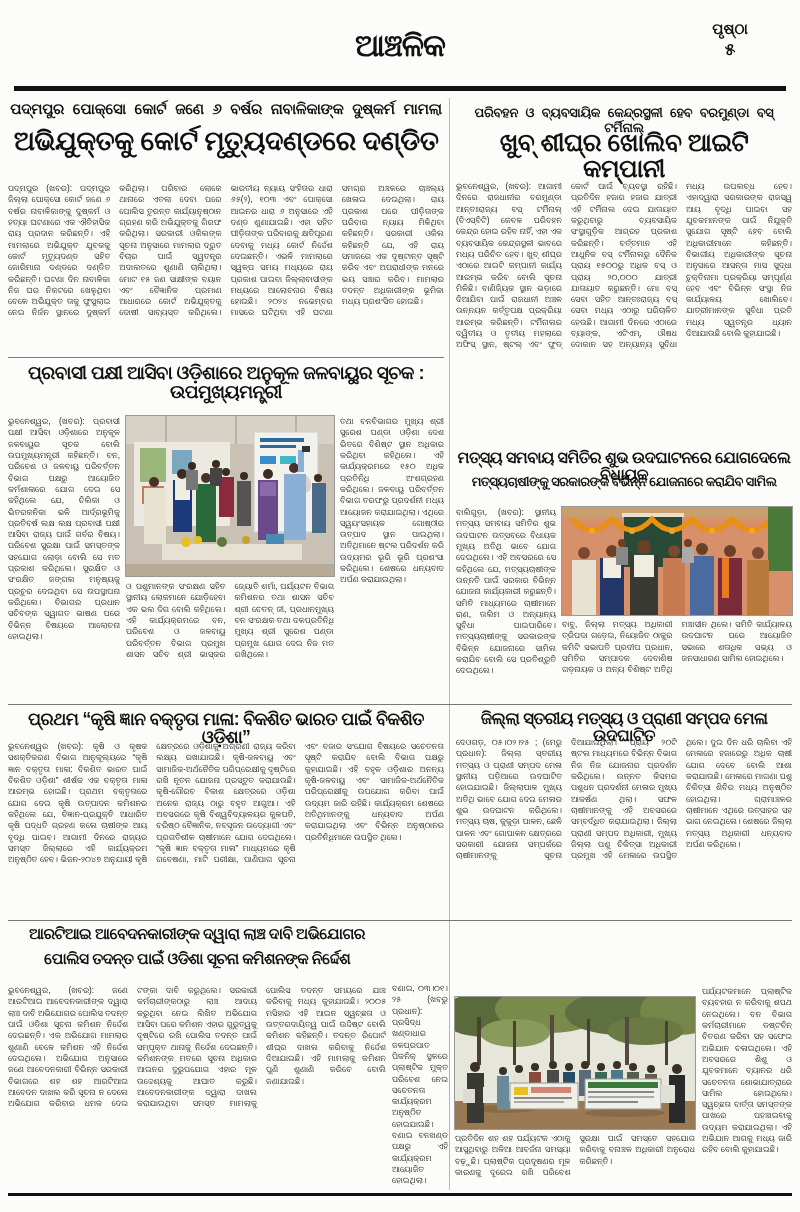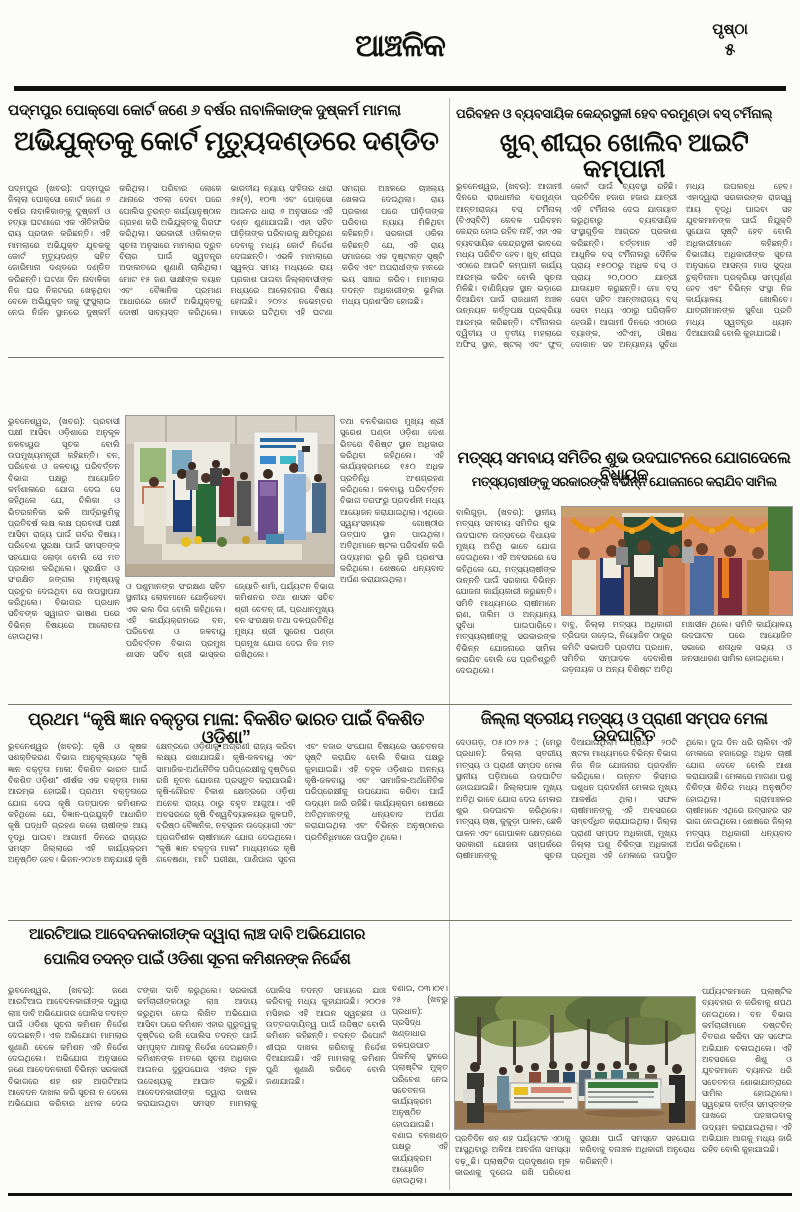--- a/index.html
+++ b/index.html
@@ -21,21 +21,21 @@
   .page-corner .lbl{font-size:15px;}
   .page-corner .num{font-size:17px;margin-top:2px;}
   .header-rule{left:14px;width:772px;top:86px;height:5px;background:#111;}
   .vrule{left:449px;top:98px;width:1px;height:1092px;background:#b9b5ad;}
   .hr{background:#7a776f;height:1px;}
   .hr1{left:8px;top:357px;width:436px;}
   .hr2{left:8px;top:704px;width:784px;}
   .hr3{left:8px;top:920px;width:784px;}
   .hr-bottom{left:8px;top:1193px;width:784px;height:3px;background:#111;}
   
-  .kicker{font-weight:700;letter-spacing:-0.3px;}
+  .kicker{font-weight:700;text-align:center;letter-spacing:-0.3px;font-family:Liberation Mono, monospace;}
   .headline{font-weight:800;text-align:center;letter-spacing:-0.6px;line-height:1.05;}
   .body{font-size:8.2px;line-height:1.38;text-align:justify;overflow:hidden;color:#1b1b1b;
         column-gap:9px;}
   .cols2{column-count:2;} .cols3{column-count:3;} .cols4{column-count:4;}
   .photo{outline:1px solid #999;}
   
   .a1-kicker{left:8px;top:101px;width:436px;font-size:15px;}
   .a1-headline{left:8px;top:127px;width:436px;font-size:27px;}
   .a1-body{left:8px;top:183px;width:436px;height:170px;}
   .a2-kicker{left:456px;top:106px;width:336px;font-size:13px;}
@@ -85,20 +85,21 @@
   <div class="abs hr-bottom"></div>
 
   <div class="abs kicker a1-kicker">ପଦ୍ମପୁର ପୋକ୍ସୋ କୋର୍ଟ ଜଣେ ୬ ବର୍ଷର ନାବାଳିକାଙ୍କ ଦୁଷ୍କର୍ମ ମାମଲା</div>
   <div class="abs headline a1-headline">ଅଭିଯୁକ୍ତକୁ କୋର୍ଟ ମୃତ୍ୟୁଦଣ୍ଡରେ ଦଣ୍ଡିତ</div>
   <div class="abs body cols4 a1-body">ପଦ୍ମପୁର (ଖବର): ପଦ୍ମପୁର ଜିଲ୍ଲା ପୋକ୍ସୋ କୋର୍ଟ ଜଣେ ୬ ବର୍ଷର ନାବାଳିକାଙ୍କୁ ଦୁଷ୍କର୍ମ ଓ ହତ୍ୟା ଘଟଣାରେ ଏକ ଐତିହାସିକ ରାୟ ପ୍ରଦାନ କରିଛନ୍ତି। ଏହି ମାମଲାରେ ଅଭିଯୁକ୍ତ ଯୁବକକୁ କୋର୍ଟ ମୃତ୍ୟୁଦଣ୍ଡ ସହିତ ଜୋରିମାନା ଦଣ୍ଡରେ ଦଣ୍ଡିତ କରିଛନ୍ତି। ଘଟଣା ଦିନ ନାବାଳିକା ନିଜ ଘର ନିକଟରେ ଖେଳୁଥିବା ବେଳେ ଅଭିଯୁକ୍ତ ତାକୁ ଫୁସୁଲାଇ ନେଇ ନିର୍ଜନ ସ୍ଥାନରେ ଦୁଷ୍କର୍ମ କରିଥିଲା। ପରିବାର ଲୋକେ ଥାନାରେ ଏତଲା ଦେବା ପରେ ପୋଲିସ ତୁରନ୍ତ କାର୍ଯ୍ୟାନୁଷ୍ଠାନ ଗ୍ରହଣ କରି ଅଭିଯୁକ୍ତକୁ ଗିରଫ କରିଥିଲା। ସରକାରୀ ଓକିଲଙ୍କ ସୂଚନା ଅନୁସାରେ ମାମଲାର ଦ୍ରୁତ ବିଚାର ପାଇଁ ସ୍ୱତନ୍ତ୍ର ଅଦାଲତରେ ଶୁଣାଣି ଚାଲିଥିଲା। ମୋଟ ୧୫ ଜଣ ସାକ୍ଷୀଙ୍କ ବୟାନ ଏବଂ ବୈଜ୍ଞାନିକ ପ୍ରମାଣ ଆଧାରରେ କୋର୍ଟ ଅଭିଯୁକ୍ତକୁ ଦୋଷୀ ସାବ୍ୟସ୍ତ କରିଥିଲେ। ଭାରତୀୟ ନ୍ୟାୟ ସଂହିତାର ଧାରା ୬୫(୨), ୧୦୩ ଏବଂ ପୋକ୍ସୋ ଆଇନର ଧାରା ୬ ଅନୁସାରେ ଏହି ଦଣ୍ଡ ଶୁଣାଯାଇଛି। ଏହା ସହିତ ପୀଡ଼ିତାଙ୍କ ପରିବାରକୁ କ୍ଷତିପୂରଣ ଦେବାକୁ ମଧ୍ୟ କୋର୍ଟ ନିର୍ଦ୍ଦେଶ ଦେଇଛନ୍ତି। ଏଭଳି ମାମଲାରେ ସ୍ୱଳ୍ପ ସମୟ ମଧ୍ୟରେ ରାୟ ପ୍ରକାଶ ପାଇବା ଜିଲ୍ଲାବାସୀଙ୍କ ମଧ୍ୟରେ ଆଲୋଚନାର ବିଷୟ ହୋଇଛି। ୨୦୨୪ ନଭେମ୍ବର ମାସରେ ଘଟିଥିବା ଏହି ଘଟଣା ସମଗ୍ର ଅଞ୍ଚଳରେ ଚାଞ୍ଚଲ୍ୟ ଖେଳାଇ ଦେଇଥିଲା। ରାୟ ପ୍ରକାଶ ପରେ ପୀଡ଼ିତାଙ୍କ ପରିବାର ନ୍ୟାୟ ମିଳିଥିବା କହିଛନ୍ତି। ସରକାରୀ ଓକିଲ କହିଛନ୍ତି ଯେ, ଏହି ରାୟ ସମାଜରେ ଏକ ଦୃଷ୍ଟାନ୍ତ ସୃଷ୍ଟି କରିବ ଏବଂ ଅପରାଧୀଙ୍କ ମନରେ ଭୟ ସଞ୍ଚାର କରିବ। ମାମଲାର ତଦନ୍ତ ଅଧିକାରୀଙ୍କ ଭୂମିକା ମଧ୍ୟ ପ୍ରଶଂସିତ ହୋଇଛି।</div>
 
   <div class="abs kicker a2-kicker">ପରିବହନ ଓ ବ୍ୟବସାୟିକ କେନ୍ଦ୍ରସ୍ଥଳୀ ହେବ ବରମୁଣ୍ଡା ବସ୍ ଟର୍ମିନାଲ୍</div>
   <div class="abs headline a2-headline">ଖୁବ୍ ଶୀଘ୍ର ଖୋଲିବ ଆଇଟି କମ୍ପାନୀ</div>
   <div class="abs body cols3 a2-body">ଭୁବନେଶ୍ୱର, (ଖବର): ଆଗାମୀ ଦିନରେ ରାଜଧାନୀର ବରମୁଣ୍ଡା ଆନ୍ତଃରାଜ୍ୟ ବସ୍ ଟର୍ମିନାଲ୍ (ବିଏସ୍‌ବିଟି) କେବଳ ପରିବହନ କେନ୍ଦ୍ର ହୋଇ ରହିବ ନାହିଁ, ଏହା ଏକ ବ୍ୟବସାୟିକ କେନ୍ଦ୍ରସ୍ଥଳୀ ଭାବରେ ମଧ୍ୟ ପରିଚିତ ହେବ। ଖୁବ୍ ଶୀଘ୍ର ଏଠାରେ ଆଇଟି କମ୍ପାନୀ କାର୍ଯ୍ୟ ଆରମ୍ଭ କରିବ ବୋଲି ସୂଚନା ମିଳିଛି। ବାଣିଜ୍ୟିକ ସ୍ଥାନ ଭଡ଼ାରେ ଦିଆଯିବା ପାଇଁ ରାଜଧାନୀ ଅଞ୍ଚଳ ଉନ୍ନୟନ କର୍ତ୍ତୃପକ୍ଷ ପ୍ରକ୍ରିୟା ଆରମ୍ଭ କରିଛନ୍ତି। ଟର୍ମିନାଲର ଦ୍ୱିତୀୟ ଓ ତୃତୀୟ ମହଲାରେ ଅଫିସ୍ ସ୍ଥାନ, ଷ୍ଟଲ୍ ଏବଂ ଫୁଡ୍ କୋର୍ଟ ପାଇଁ ବ୍ୟବସ୍ଥା ରହିଛି। ପ୍ରତିଦିନ ହଜାର ହଜାର ଯାତ୍ରୀ ଏହି ଟର୍ମିନାଲ ଦେଇ ଯାତାୟାତ କରୁଥିବାରୁ ବ୍ୟବସାୟିକ ସଂସ୍ଥାଗୁଡ଼ିକ ଆଗ୍ରହ ପ୍ରକାଶ କରିଛନ୍ତି। ବର୍ତ୍ତମାନ ଏହି ଆଧୁନିକ ବସ୍ ଟର୍ମିନାଲରୁ ଦୈନିକ ପ୍ରାୟ ୧୫୦୦ରୁ ଅଧିକ ବସ୍ ଓ ପ୍ରାୟ ୨୦,୦୦୦ ଯାତ୍ରୀ ଯାତାୟାତ କରୁଛନ୍ତି। ମୋ ବସ୍ ସେବା ସହିତ ଆନ୍ତଃରାଜ୍ୟ ବସ୍ ସେବା ମଧ୍ୟ ଏଠାରୁ ପରିଚାଳିତ ହେଉଛି। ଆଗାମୀ ଦିନରେ ଏଠାରେ ବ୍ୟାଙ୍କ, ଏଟିଏମ୍, ଔଷଧ ଦୋକାନ ସହ ଅନ୍ୟାନ୍ୟ ସୁବିଧା ମଧ୍ୟ ଉପଲବ୍ଧ ହେବ। ଏହାଦ୍ୱାରା ସରକାରଙ୍କ ରାଜସ୍ୱ ଆୟ ବୃଦ୍ଧି ପାଇବା ସହ ଯୁବକମାନଙ୍କ ପାଇଁ ନିଯୁକ୍ତି ସୁଯୋଗ ସୃଷ୍ଟି ହେବ ବୋଲି ଅଧିକାରୀମାନେ କହିଛନ୍ତି। ବିଭାଗୀୟ ଅଧିକାରୀଙ୍କ ସୂଚନା ଅନୁସାରେ ଆସନ୍ତା ମାସ ସୁଦ୍ଧା ଚୁକ୍ତିନାମା ପ୍ରକ୍ରିୟା ସମ୍ପୂର୍ଣ୍ଣ ହେବ ଏବଂ ବିଭିନ୍ନ ସଂସ୍ଥା ନିଜ କାର୍ଯ୍ୟାଳୟ ଖୋଲିବେ। ଯାତ୍ରୀମାନଙ୍କ ସୁବିଧା ପ୍ରତି ମଧ୍ୟ ସ୍ୱତନ୍ତ୍ର ଧ୍ୟାନ ଦିଆଯାଉଛି ବୋଲି କୁହାଯାଇଛି।</div>
 
+  <div class="abs headline a3-headline">ପ୍ରବାସୀ ପକ୍ଷୀ ଆସିବା ଓଡ଼ିଶାରେ ଅନୁକୂଳ ଜଳବାୟୁର ସୂଚକ : ଉପମୁଖ୍ୟମନ୍ତ୍ରୀ</div>
   <div class="abs body a3-left">ଭୁବନେଶ୍ୱର, (ଖବର): ପ୍ରବାସୀ ପକ୍ଷୀ ଆସିବା ଓଡ଼ିଶାରେ ଅନୁକୂଳ ଜଳବାୟୁର ସୂଚକ ବୋଲି ଉପମୁଖ୍ୟମନ୍ତ୍ରୀ କହିଛନ୍ତି। ବନ, ପରିବେଶ ଓ ଜଳବାୟୁ ପରିବର୍ତ୍ତନ ବିଭାଗ ପକ୍ଷରୁ ଆୟୋଜିତ କର୍ମଶାଳାରେ ଯୋଗ ଦେଇ ସେ କହିଥିଲେ ଯେ, ଚିଲିକା ଓ ଭିତରକନିକା ଭଳି ଆର୍ଦ୍ରଭୂମିକୁ ପ୍ରତିବର୍ଷ ଲକ୍ଷ ଲକ୍ଷ ପ୍ରବାସୀ ପକ୍ଷୀ ଆସିବା ରାଜ୍ୟ ପାଇଁ ଗର୍ବର ବିଷୟ। ପରିବେଶ ସୁରକ୍ଷା ପାଇଁ ସମସ୍ତଙ୍କ ସହଯୋଗ ଲୋଡ଼ା ବୋଲି ସେ ମତ ପ୍ରକାଶ କରିଥିଲେ। ସୁରକ୍ଷିତ ଓ ସଂରକ୍ଷିତ ଜଙ୍ଗଲ ମନୁଷ୍ୟକୁ ପ୍ରଚୁର ଦେଇଥିବା ସେ ଉପସ୍ଥାପନା କରିଥିଲେ। ବିଭାଗର ପ୍ରଧାନ ସଚିବଙ୍କ ସ୍ୱାଗତ ଭାଷଣ ପରେ ବିଭିନ୍ନ ବିଷୟରେ ଆଲୋଚନା ହୋଇଥିଲା।</div>
   <div class="abs photo a3-photo">
     <svg width="208" height="160" viewBox="0 0 208 160" xmlns="http://www.w3.org/2000/svg">
       <rect width="208" height="160" fill="#c9c2b4"></rect>
       <rect x="0" y="0" width="208" height="28" fill="#d8d2c6"></rect>
       <line x1="40" y1="0" x2="40" y2="28" stroke="#b8b2a4" stroke-width="2"></line>
       <line x1="110" y1="0" x2="110" y2="28" stroke="#b8b2a4" stroke-width="2"></line>
       <line x1="170" y1="0" x2="170" y2="28" stroke="#b8b2a4" stroke-width="2"></line>
       <rect x="8" y="26" width="96" height="84" fill="#ece9e0"></rect>
       <rect x="14" y="32" width="26" height="34" fill="#9ab87a"></rect>

